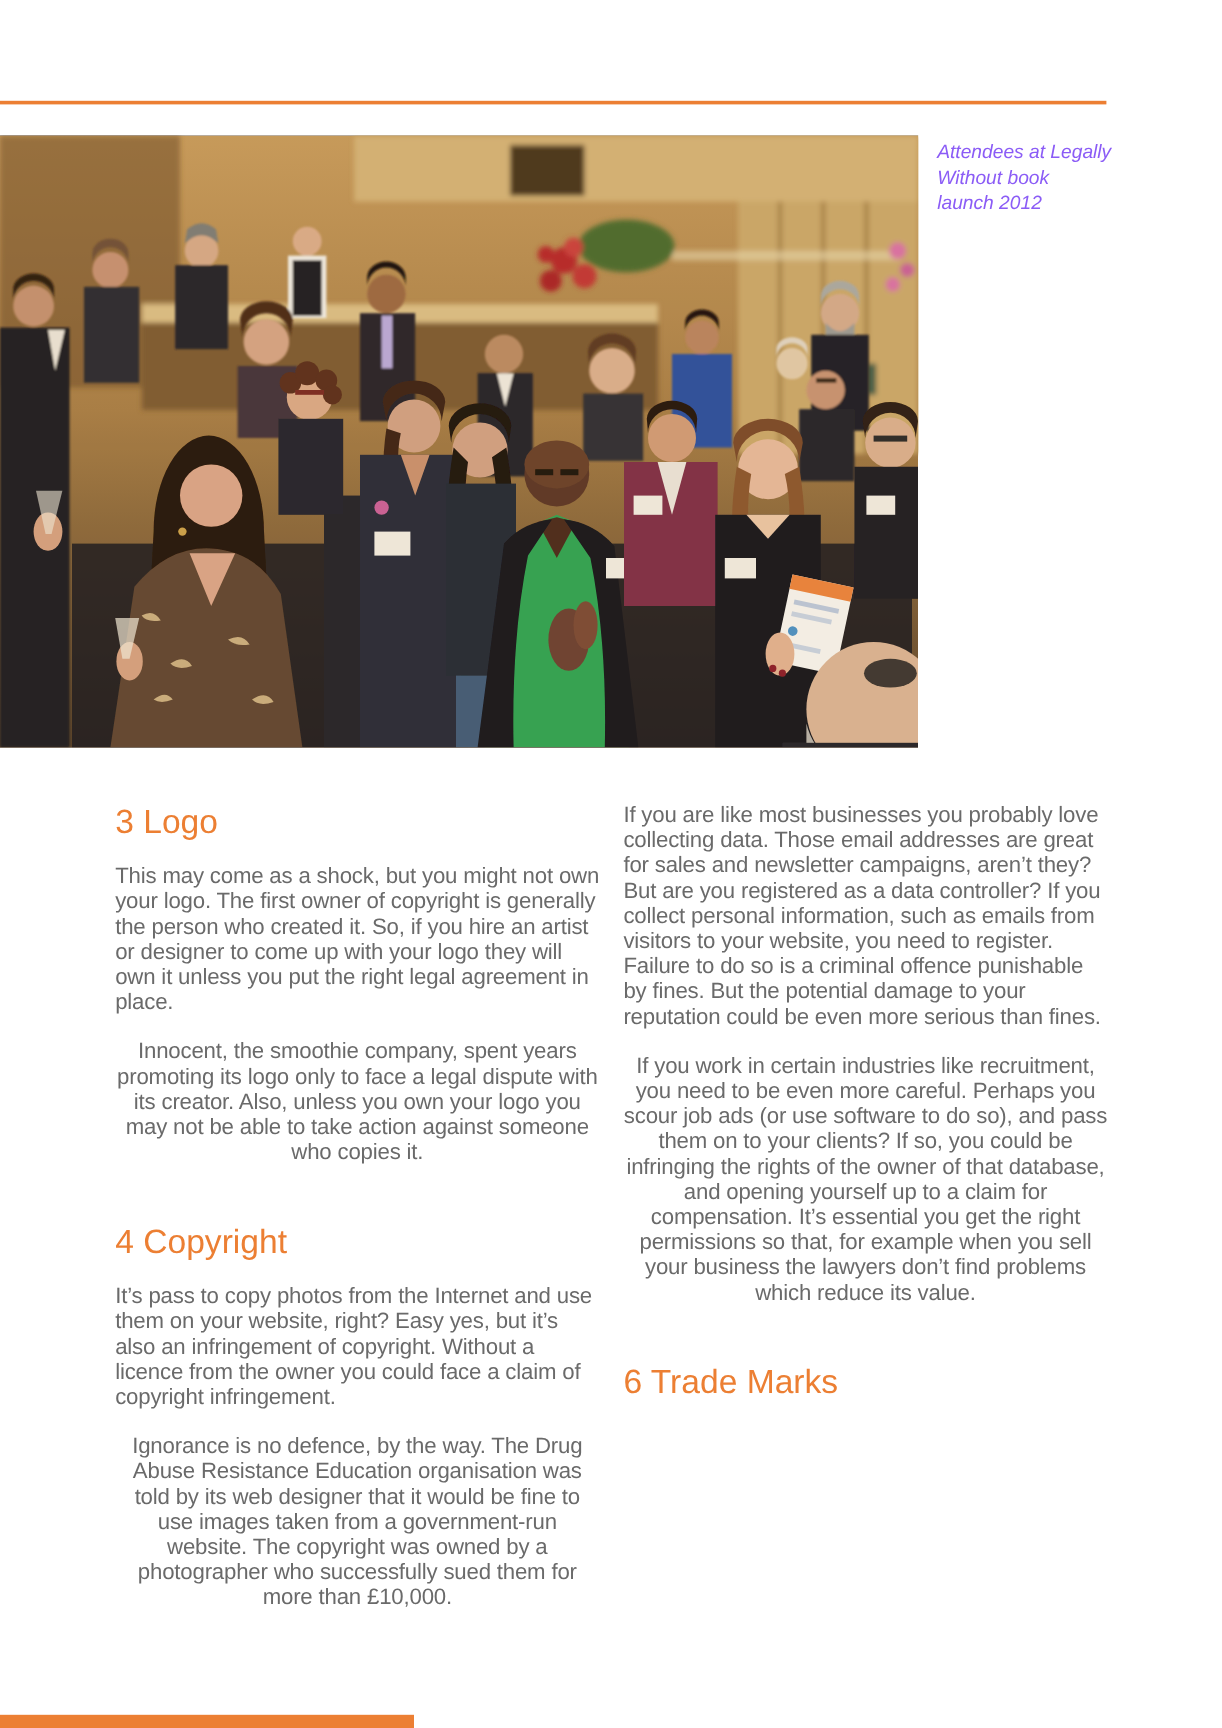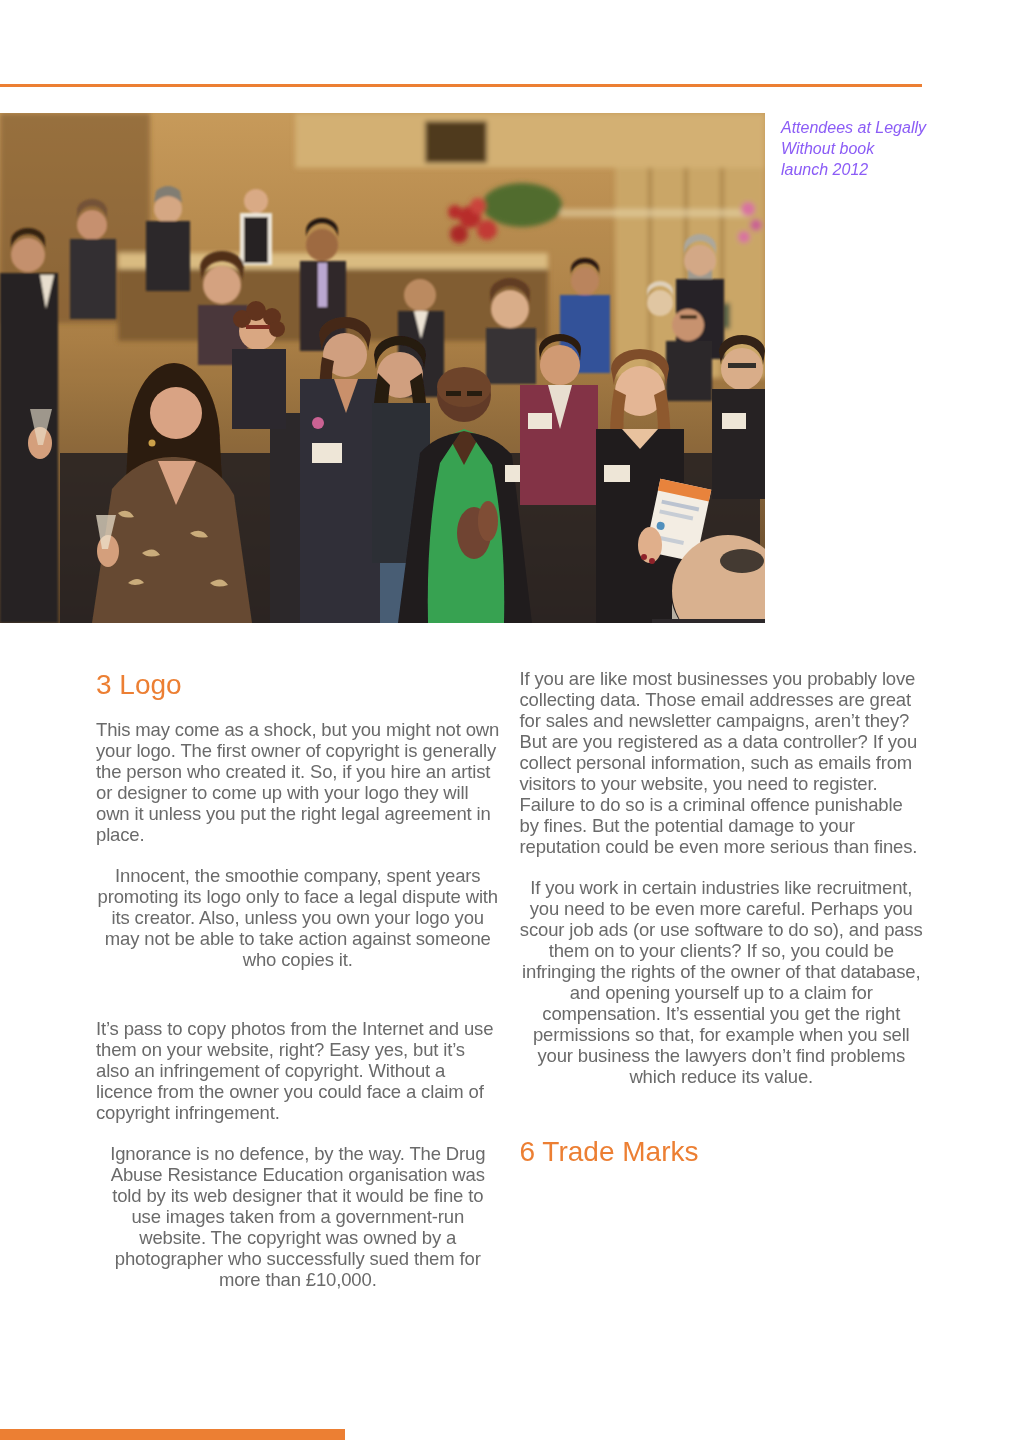--- a/index.html
+++ b/index.html
@@ -221,20 +221,21 @@
 </div>
 
 <main class="content">
   <div class="col">
     <section class="sec">
       <h2 class="sec-heading">3 Logo</h2>
       <p class="body-p">This may come as a shock, but you might not own your logo. The first owner of copyright is generally the person who created it. So, if you hire an artist or designer to come up with your logo they will own it unless you put the right legal agreement in place.</p>
       <p class="body-p">Innocent, the smoothie company, spent years promoting its logo only to face a legal dispute with its creator. Also, unless you own your logo you may not be able to take action against someone who copies it.</p>
     </section>
     <section class="sec">
+      <h2 class="sec-heading">4 Copyright</h2>
       <p class="body-p">It’s pass to copy photos from the Internet and use them on your website, right? Easy yes, but it’s also an infringement of copyright. Without a licence from the owner you could face a claim of copyright infringement.</p>
       <p class="body-p">Ignorance is no defence, by the way. The Drug Abuse Resistance Education organisation was told by its web designer that it would be fine to use images taken from a government-run website. The copyright was owned by a photographer who successfully sued them for more than £10,000.</p>
     </section>
   </div>
   <div class="col">
     <section class="sec">
       <p class="body-p">If you are like most businesses you probably love collecting data. Those email addresses are great for sales and newsletter campaigns, aren’t they? But are you registered as a data controller? If you collect personal information, such as emails from visitors to your website, you need to register. Failure to do so is a criminal offence punishable by fines. But the potential damage to your reputation could be even more serious than fines.</p>
       <p class="body-p">If you work in certain industries like recruitment, you need to be even more careful. Perhaps you scour job ads (or use software to do so), and pass them on to your clients? If so, you could be infringing the rights of the owner of that database, and opening yourself up to a claim for compensation. It’s essential you get the right permissions so that, for example when you sell your business the lawyers don’t find problems which reduce its value.</p>
     </section>
     <section class="sec">

